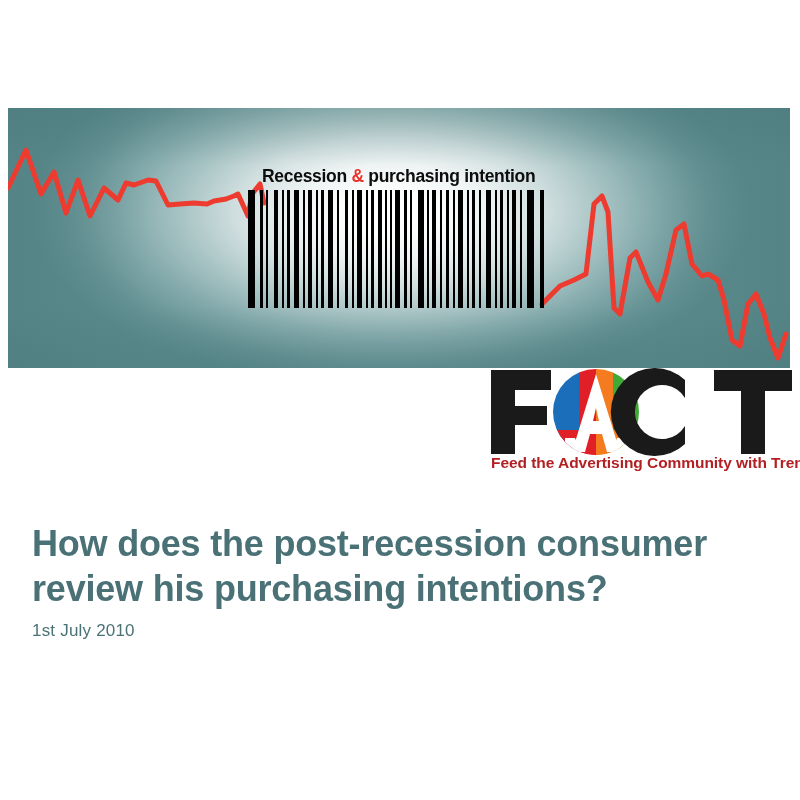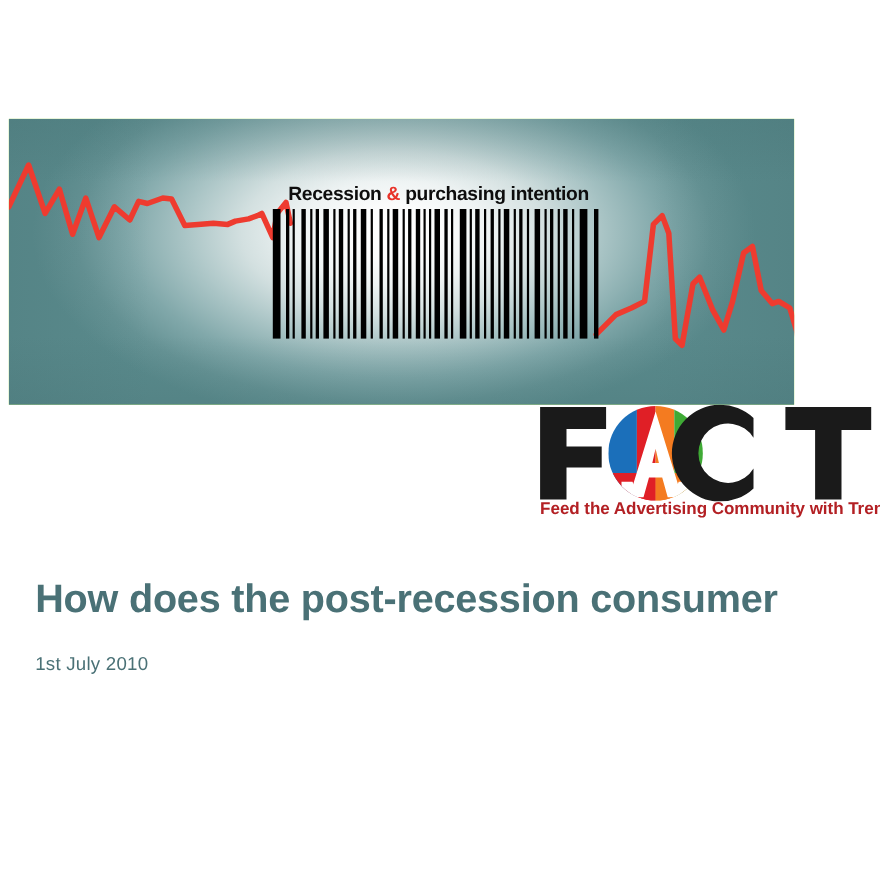--- a/index.html
+++ b/index.html
@@ -22,24 +22,24 @@
     width: 800px;
     height: 800px;
     background: #ffffff;
   }
 
   
   #hero-banner {
     position: absolute;
     left: 8px;
     top: 108px;
-    width: 714px;
+    width: 782px;
     height: 260px;
     overflow: hidden;
-    background: #bef264;
+    background: #86efac;
   }
   #hero-gradient {
     position: absolute;
     inset: 0;
     background:
       radial-gradient(ellipse 46% 68% at 49% 40%,
         #ffffff 0%,
         #fbfcfc 14%,
         #eef3f3 27%,
         #d3e0e0 42%,
@@ -136,21 +136,21 @@
   #slide-title {
     font-family: "Liberation Sans", sans-serif;
     font-size: 36px;
     line-height: 45px;
     color: #4a7176;
     font-weight: bold;
     margin: 0;
     letter-spacing: -0.2px;
   }
   #slide-date {
-    margin-top: 28px;
+    margin-top: 10px;
     font-family: "Liberation Sans", sans-serif;
     font-size: 17px;
     color: #4a7176;
     letter-spacing: 0.2px;
   }
 </style>
 </head>
 <body>
 
 <div id="slide">
@@ -257,17 +257,17 @@
 
       <g>
         <path d="M225,2 L303,2 L303,23 L276,23 L276,86 L252,86 L252,23 L225,23 Z" fill="#1a1a1a"></path>
       </g>
     </svg>
 
     <div id="fact-tagline">Feed the Advertising Community with Trends</div>
   </div>
 
   <div id="title-block">
-    <h1 id="slide-title"><span>How does the post-recession consumer</span><br></h1>
+    <h1 id="slide-title"><span>How does the post-recession consumer</span><br><span>review his purchasing intentions?</span></h1>
     <div id="slide-date">1st July 2010</div>
   </div>
 
 </div>
 
 </body></html>

